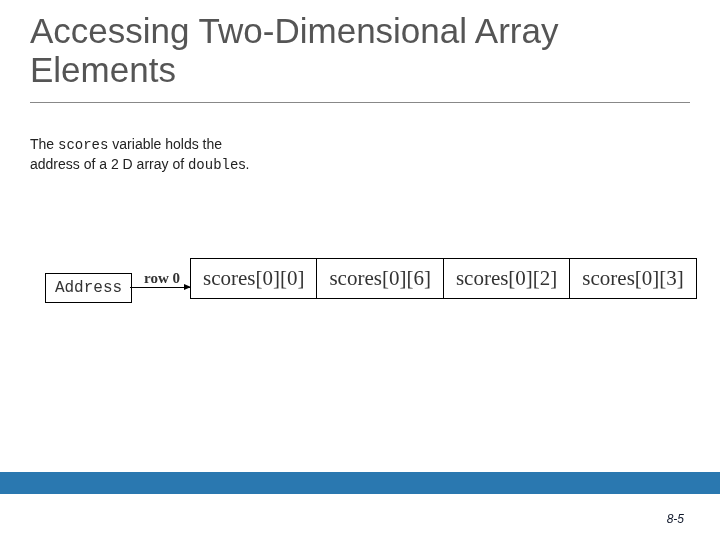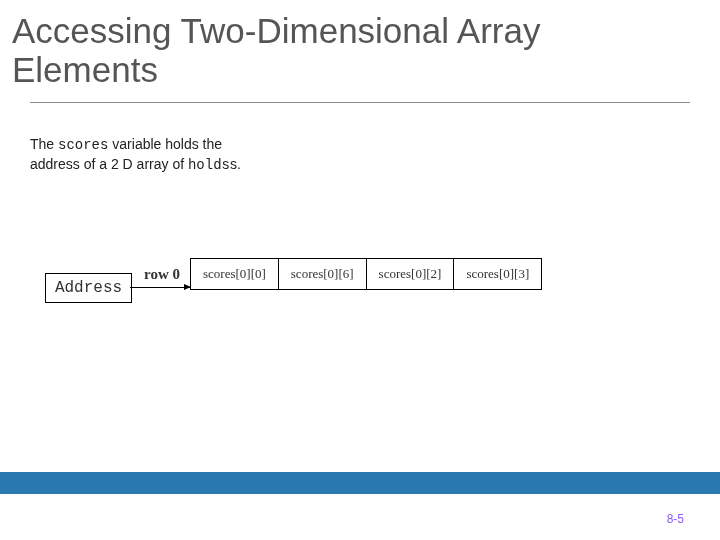--- a/index.html
+++ b/index.html
@@ -14,21 +14,21 @@
     overflow: hidden;
   }
   .slide {
     width: 720px;
     height: 540px;
     position: relative;
     box-sizing: border-box;
   }
   .title {
     position: absolute;
-    left: 12px;
+    left: 30px;
     top: 12px;
     right: 30px;
     font-size: 35px;
     font-weight: 300;
     color: #555;
     line-height: 1.1;
     font-family: "Segoe UI Light", "Segoe UI", Arial, sans-serif;
   }
   .title-underline {
     position: absolute;
@@ -105,51 +105,52 @@
     border: none;
     white-space: nowrap;
     margin-left: 36px;
   }
   table.arr th.corner {
     border: none;
   }
   table.arr td {
     border: 1px solid #000;
     font-family: "Times New Roman", serif;
-    font-size: 13px;
+    font-size: 21px;
     text-align: center;
     padding: 7px 12px;
     white-space: nowrap;
   }
   .footer-bar {
     position: absolute;
     left: 0;
     right: 0;
     top: 472px;
     height: 22px;
     background: #2a78b0;
   }
   .page-num {
     position: absolute;
     right: 36px;
     bottom: 14px;
     font-size: 12px;
-    color: #8b5cf6;
+    color: #0f172a;
+    font-style: italic;
   }
 </style>
 </head>
 <body>
 
 <div class="slide">
 
   <div class="title">Accessing Two-Dimensional Array Elements</div>
   <div class="title-underline"></div>
 
   <div class="desc">
-    <span>The </span><span class="mono">scores</span><span> variable holds the address of a 2 D array of </span><span class="mono">holds</span><span>s.</span>
+    <span>The </span><span class="mono">scores</span><span> variable holds the address of a 2 D array of </span><span class="mono">double</span><span>s.</span>
   </div>
 
   <div class="address-box">Address</div>
   <div class="arrow"></div>
 
   <div class="tbl-wrap">
     <table class="arr">
       <tbody>
       <tr>
         <th class="rowh">row 0</th>

